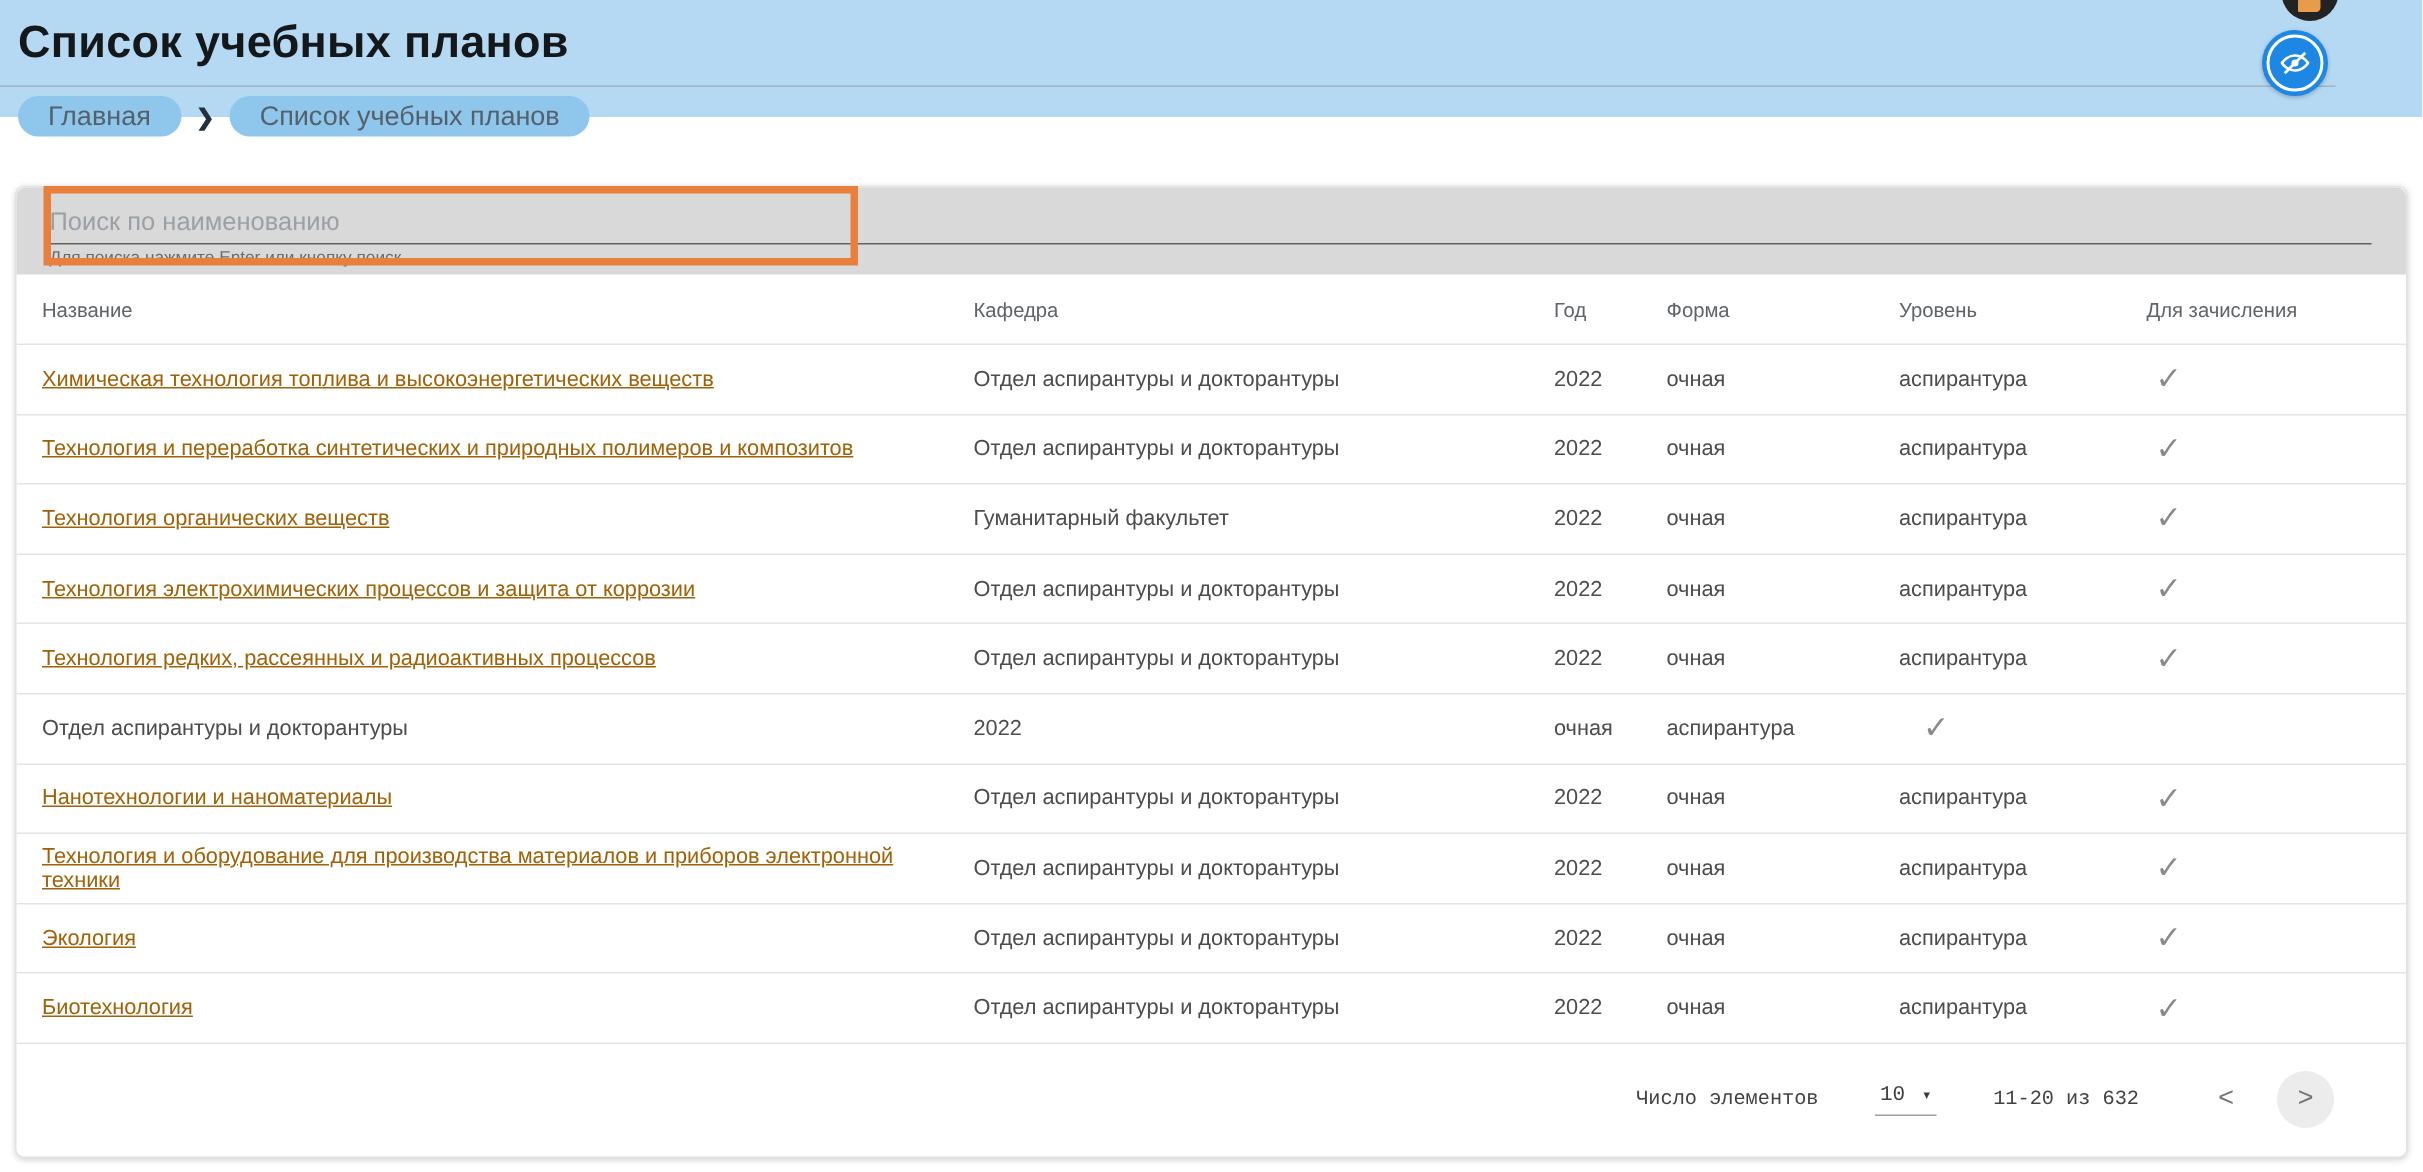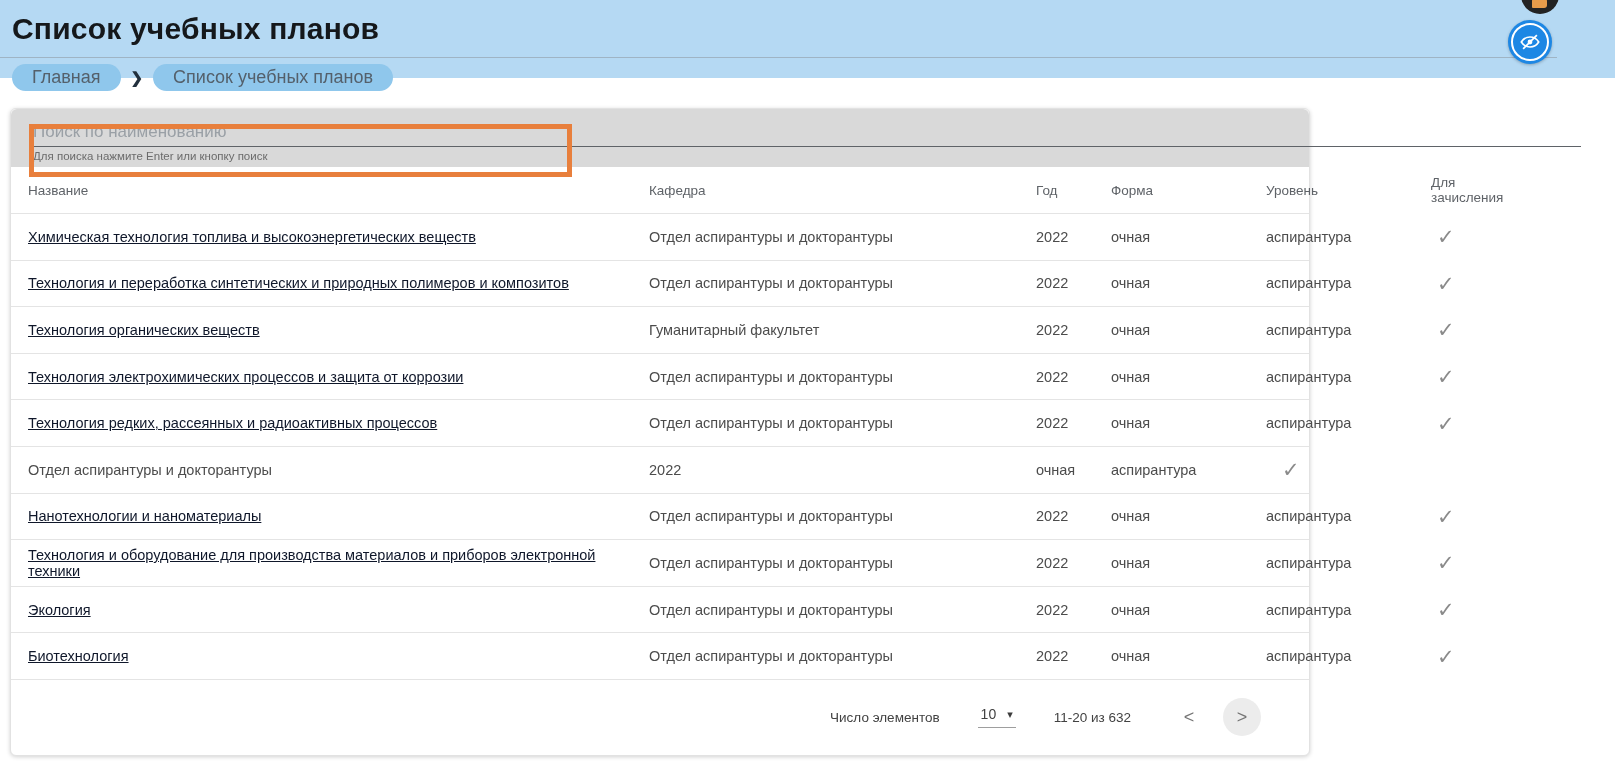--- a/index.html
+++ b/index.html
@@ -51,22 +51,22 @@
     box-shadow:0 1px 3px rgba(0,0,0,.25);
   }
   .eye-button::after {
     content:""; position:absolute; inset:3px;
     border:2px solid #ffffff; border-radius:50%;
   }
   .eye-button svg { position:relative; z-index:2; }
 
   
   .card {
-    position:absolute; left:10px; top:108px;
-    width:1300px; height:648px;
+    position:absolute; left:10px; top:124px;
+    width:1595px; height:648px;
     background:#ffffff;
     border:1px solid #e2e2e2; border-radius:6px;
     box-shadow:0 1px 4px rgba(0,0,0,.18);
     display:flex; flex-direction:column;
   }
 
   
   .search-panel {
     position:relative; height:58px; background:#d9d9d9;
     border-radius:6px 6px 0 0; flex:none;
@@ -94,29 +94,29 @@
     display:grid;
     grid-template-columns:638px 387px 75px 155px 155px auto;
     align-items:center;
     height:46.6px; flex:none;
     border-bottom:1px solid #e4e4e4;
     font-size:14.5px; color:#4c4c4c;
   }
   .trow > :first-child { padding-left:17px; }
   .thead { height:47px; font-size:13.5px; color:#5f6368; }
   .thead > div:last-child { padding-left:10px; }
-  .cell-link { color:#0f172a; text-decoration:underline; cursor:pointer; }
+  .cell-link { color:#a16207; text-decoration:underline; cursor:pointer; }
   .check {
     padding-left:16px; color:#8a8a8a; font-size:21px; line-height:1;
   }
 
   
   .pagination {
     flex:1; display:flex; align-items:center; justify-content:flex-end;
-    padding-right:48px; font-size:13.5px; color:#424242;
+    padding-right:48px; font-size:13.5px; color:#424242;font-family:Liberation Mono, monospace;
   }
   .pg-label { margin-right:38px; }
   .pg-select {
     display:flex; align-items:center; gap:11px;
     border-bottom:1px solid #9e9e9e; padding:0 3px 5px 3px;
     margin-right:38px; cursor:pointer; font-size:14px;
   }
   .pg-select .arrow { font-size:11px; color:#3c3c3c; }
   .pg-range { margin-right:46px; }
   .pg-prev {

